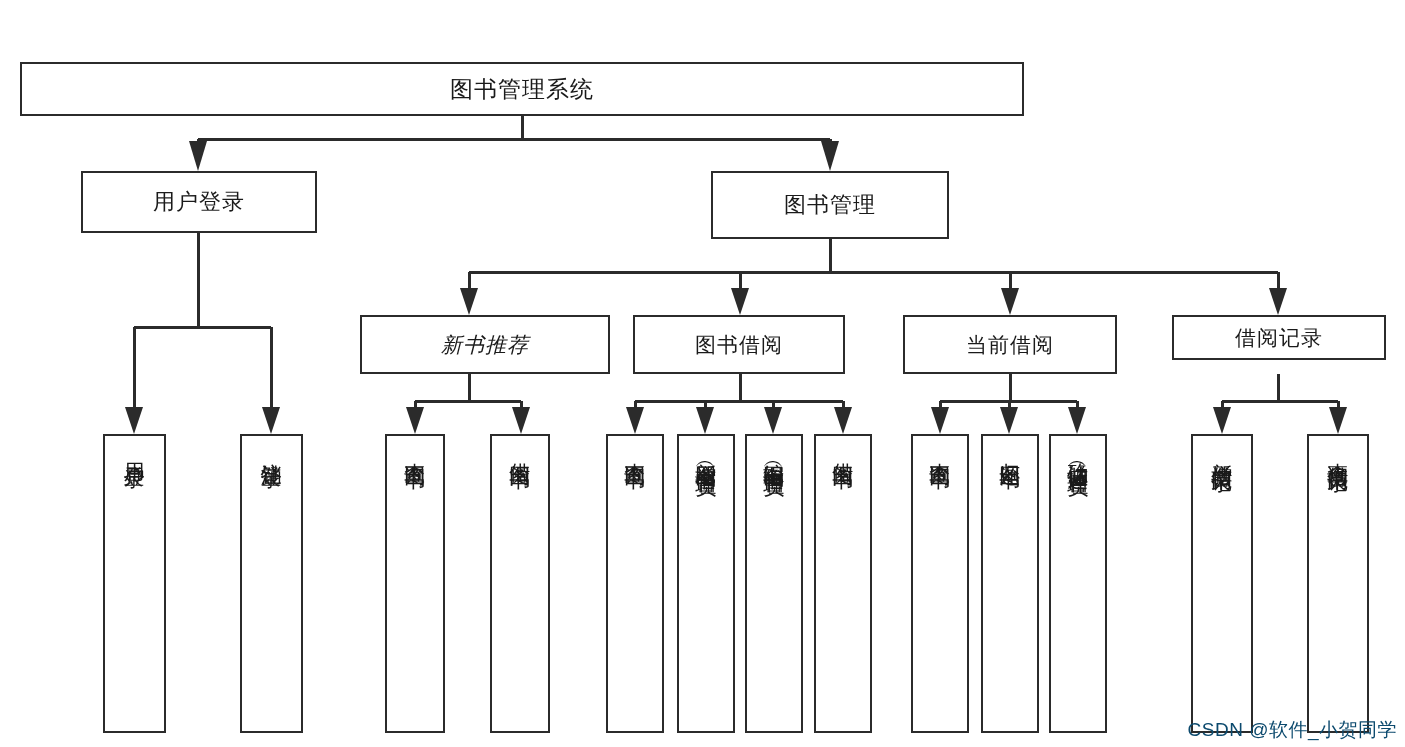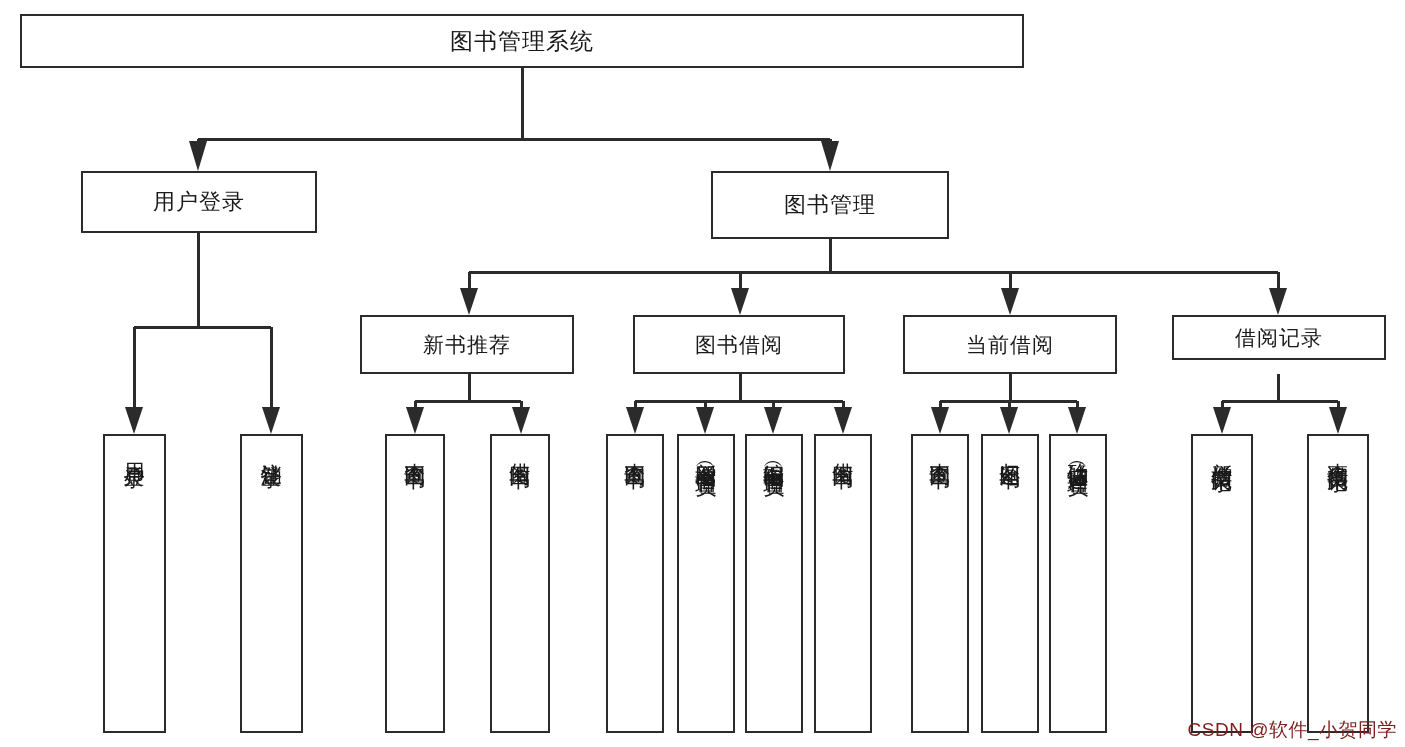--- a/index.html
+++ b/index.html
@@ -27,20 +27,21 @@
     background:#ffffff;
     border:2px solid #2b2b2b;
     display:flex;
     align-items:center;
     justify-content:center;
     color:#1a1a1a;
   }
   .node.root{
     font-size:23px;
     letter-spacing:1px;
+    margin-top:48px;
   }
   .node.lvl2{
     font-size:22px;
     letter-spacing:1px;
   }
   .node.lvl3{
     font-size:21px;
     letter-spacing:1px;
   }
   
@@ -56,21 +57,21 @@
     line-height:1.22;
     letter-spacing:2px;
     white-space:nowrap;
     color:#1a1a1a;
   }
   .watermark{
     position:absolute;
     right:8px;
     bottom:4px;
     font-size:19px;
-    color:#7f1d1d;
+    color:#0c4a6e;
     letter-spacing:0.5px;
     white-space:nowrap;
     pointer-events:none;
   }
 </style>
 </head>
 <body>
 
 <div id="canvas">
 
@@ -143,21 +144,21 @@
       <polygon points="1338,434 1329,407 1347,407"></polygon>
     </g>
   </svg>
 
   <div class="node root" style="left:20px; top:14px; width:1004px; height:54px;">图书管理系统</div>
 
   <div class="node lvl2" style="left:81px; top:171px; width:236px; height:62px;">用户登录</div>
 
   <div class="node lvl2" style="left:711px; top:171px; width:238px; height:68px;">图书管理</div>
 
-  <div class="node lvl3" style="left:360px; top:315px; width:214px; height:59px;">新书推荐</div>
+  <div class="node lvl3" style="left:360px; top:315px; width:250px; height:59px;font-style:italic;">新书推荐</div>
 
   <div class="node lvl3" style="left:633px; top:315px; width:212px; height:59px;">图书借阅</div>
 
   <div class="node lvl3" style="left:903px; top:315px; width:214px; height:59px;">当前借阅</div>
 
   <div class="node lvl3" style="left:1172px; top:315px; width:214px; height:45px;">借阅记录</div>
 
   <div class="node leaf" style="left:103px; top:434px; width:63px; height:299px;">
     <span class="vtext">用户登录</span>
   </div>

